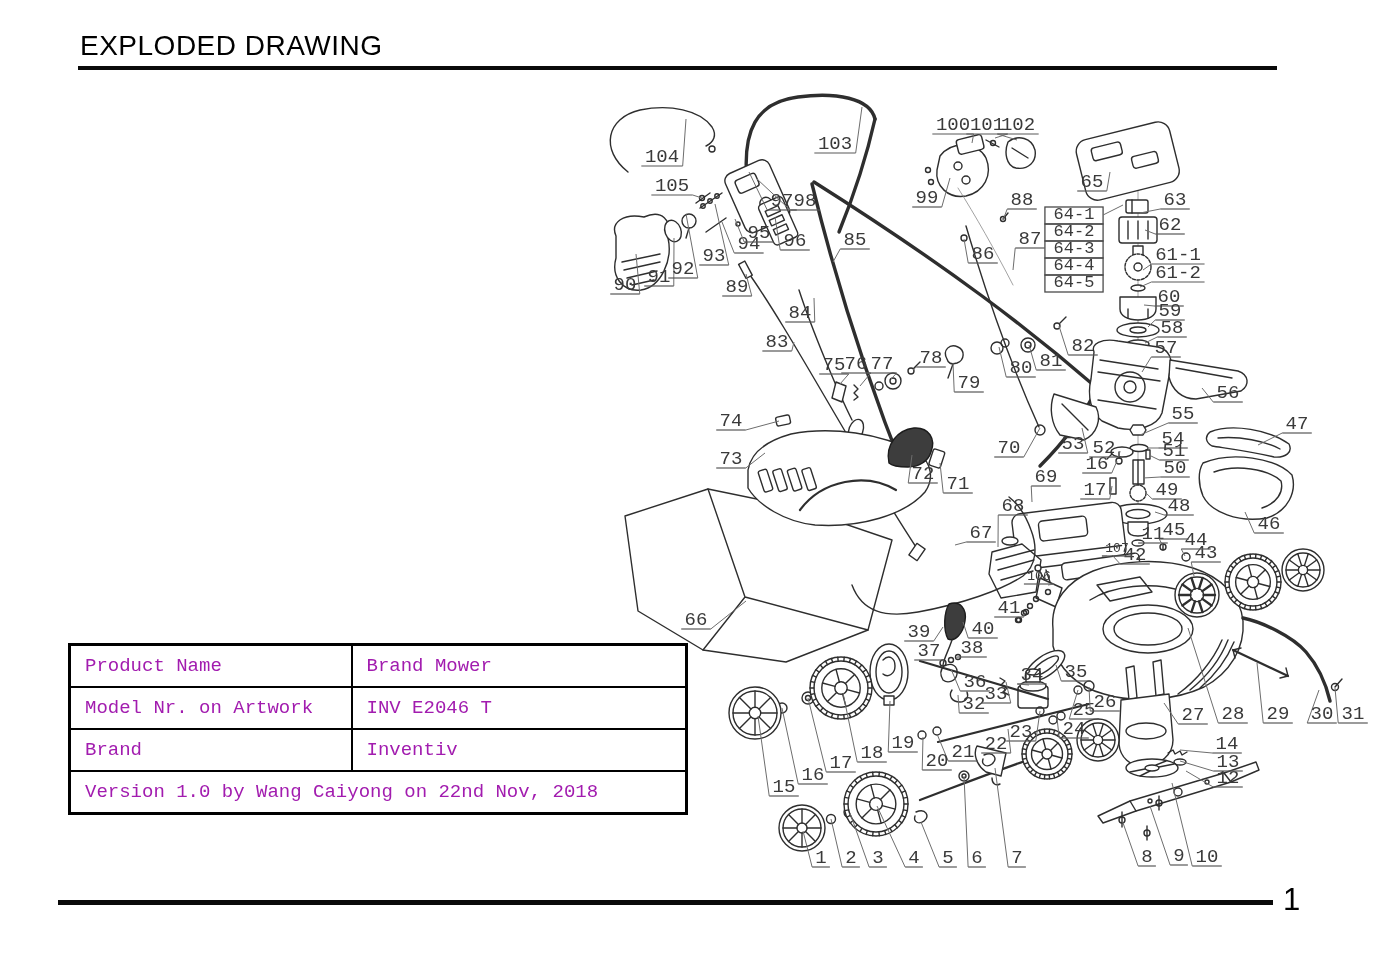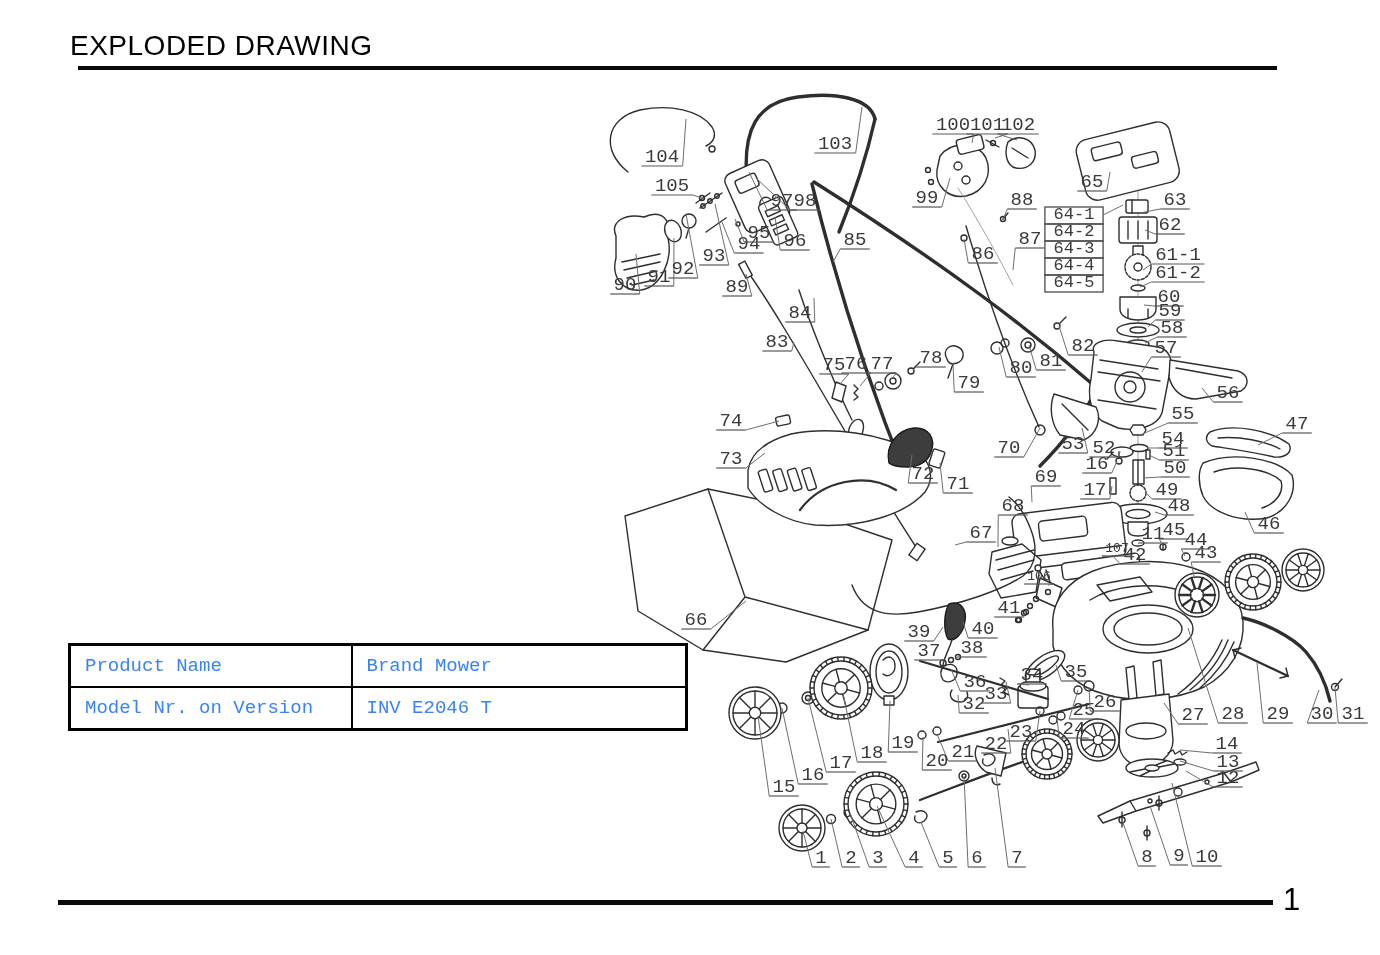--- a/index.html
+++ b/index.html
@@ -1,37 +1,37 @@
 <!DOCTYPE html>
 <html><head>
 <meta charset="utf-8">
 <style>
   html,body{margin:0;padding:0;background:#fff;}
   body{width:1380px;height:955px;position:relative;overflow:hidden;
        font-family:"Liberation Sans",sans-serif;color:#000;}
-  .page-title{position:absolute;left:70px;top:30px;font-size:28px;font-weight:500;
+  .page-title{position:absolute;left:80px;top:30px;font-size:28px;font-weight:500;
       letter-spacing:0.5px;font-family:"Liberation Sans",sans-serif;}
   .top-rule{position:absolute;left:78px;top:66px;width:1199px;height:4px;background:#0a0a0a;}
   .bottom-rule{position:absolute;left:58px;top:900px;width:1215px;height:5px;background:#0a0a0a;}
   .page-number{position:absolute;left:1283px;top:882px;font-size:31px;font-weight:500;
       font-family:"Liberation Sans",sans-serif;}
   #diagram-svg{position:absolute;left:0;top:0;}
   .art{stroke:#2e2e2e;fill:none;stroke-width:1.4;stroke-linecap:round;stroke-linejoin:round;}
   .art .solid{fill:#ffffff;}
   .art .darkfill{fill:#3d3d3d;stroke:#1c1c1c;}
   .art .tube{stroke-width:3.4;}
   .art .tube2{stroke-width:2.2;}
   .art .thin{stroke-width:0.8;stroke:#8a8a8a;}
   .lbltext{font-family:"Liberation Mono","DejaVu Sans Mono",monospace;fill:#3a3a3a;}
   .lblline{stroke:#585858;stroke-width:1.2;}
   .leader{stroke:#6d6d6d;stroke-width:1;}
   .lblbox{fill:none;stroke:#4a4a4a;stroke-width:1.3;}
   table.info{position:absolute;left:68px;top:643px;width:617px;border-collapse:collapse;
       table-layout:fixed;border:3px solid #000;
-      font-family:"Liberation Mono","DejaVu Sans Mono",monospace;font-size:19px;color:#3b82f6;}
+      font-family:"Liberation Mono","DejaVu Sans Mono",monospace;font-size:19px;color:#a21caf;}
   table.info td{border:2px solid #000;height:40px;padding:0 4px 0 14px;overflow:hidden;
       white-space:nowrap;}
 </style>
 </head>
 <body>
 
 <div class="page-title">EXPLODED DRAWING</div>
 <div class="top-rule"></div>
 
 <svg id="diagram-svg" width="1380" height="955" viewBox="0 0 1380 955">
@@ -1148,20 +1148,27 @@
   <colgroup>
       <col style="width:282px">
       <col style="width:335px">
     </colgroup>
   <tbody>
       <tr>
         <td>Product Name</td>
         <td>Brand Mower</td>
       </tr>
       <tr>
-        <td>Model Nr. on Version</td>
+        <td>Model Nr. on Artwork</td>
         <td>INV E2046 T</td>
+      </tr>
+      <tr>
+        <td>Brand</td>
+        <td>Inventiv</td>
+      </tr>
+      <tr>
+        <td colspan="2">Version 1.0 by Wang Caiyong on 22nd Nov, 2018</td>
       </tr>
     </tbody>
 </table>
 
 <div class="bottom-rule"></div>
 <div class="page-number">1</div>
 
 </body></html>

